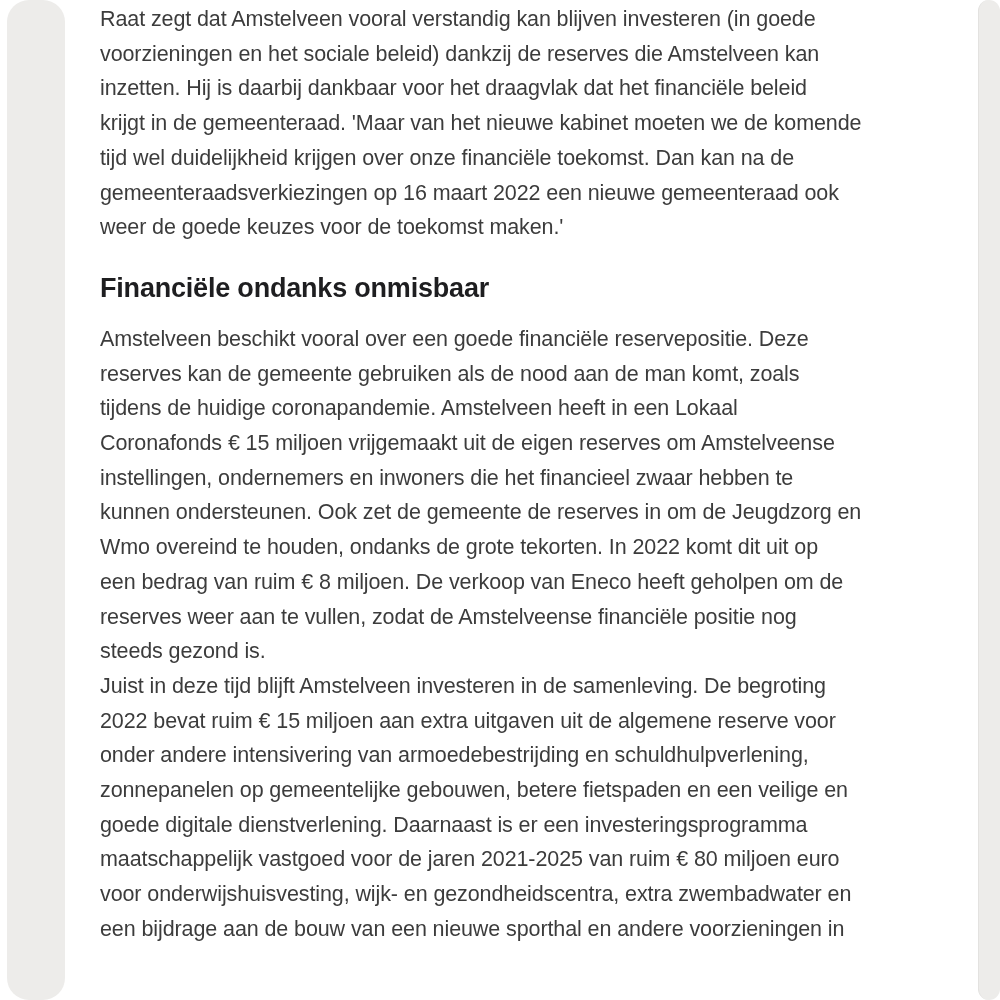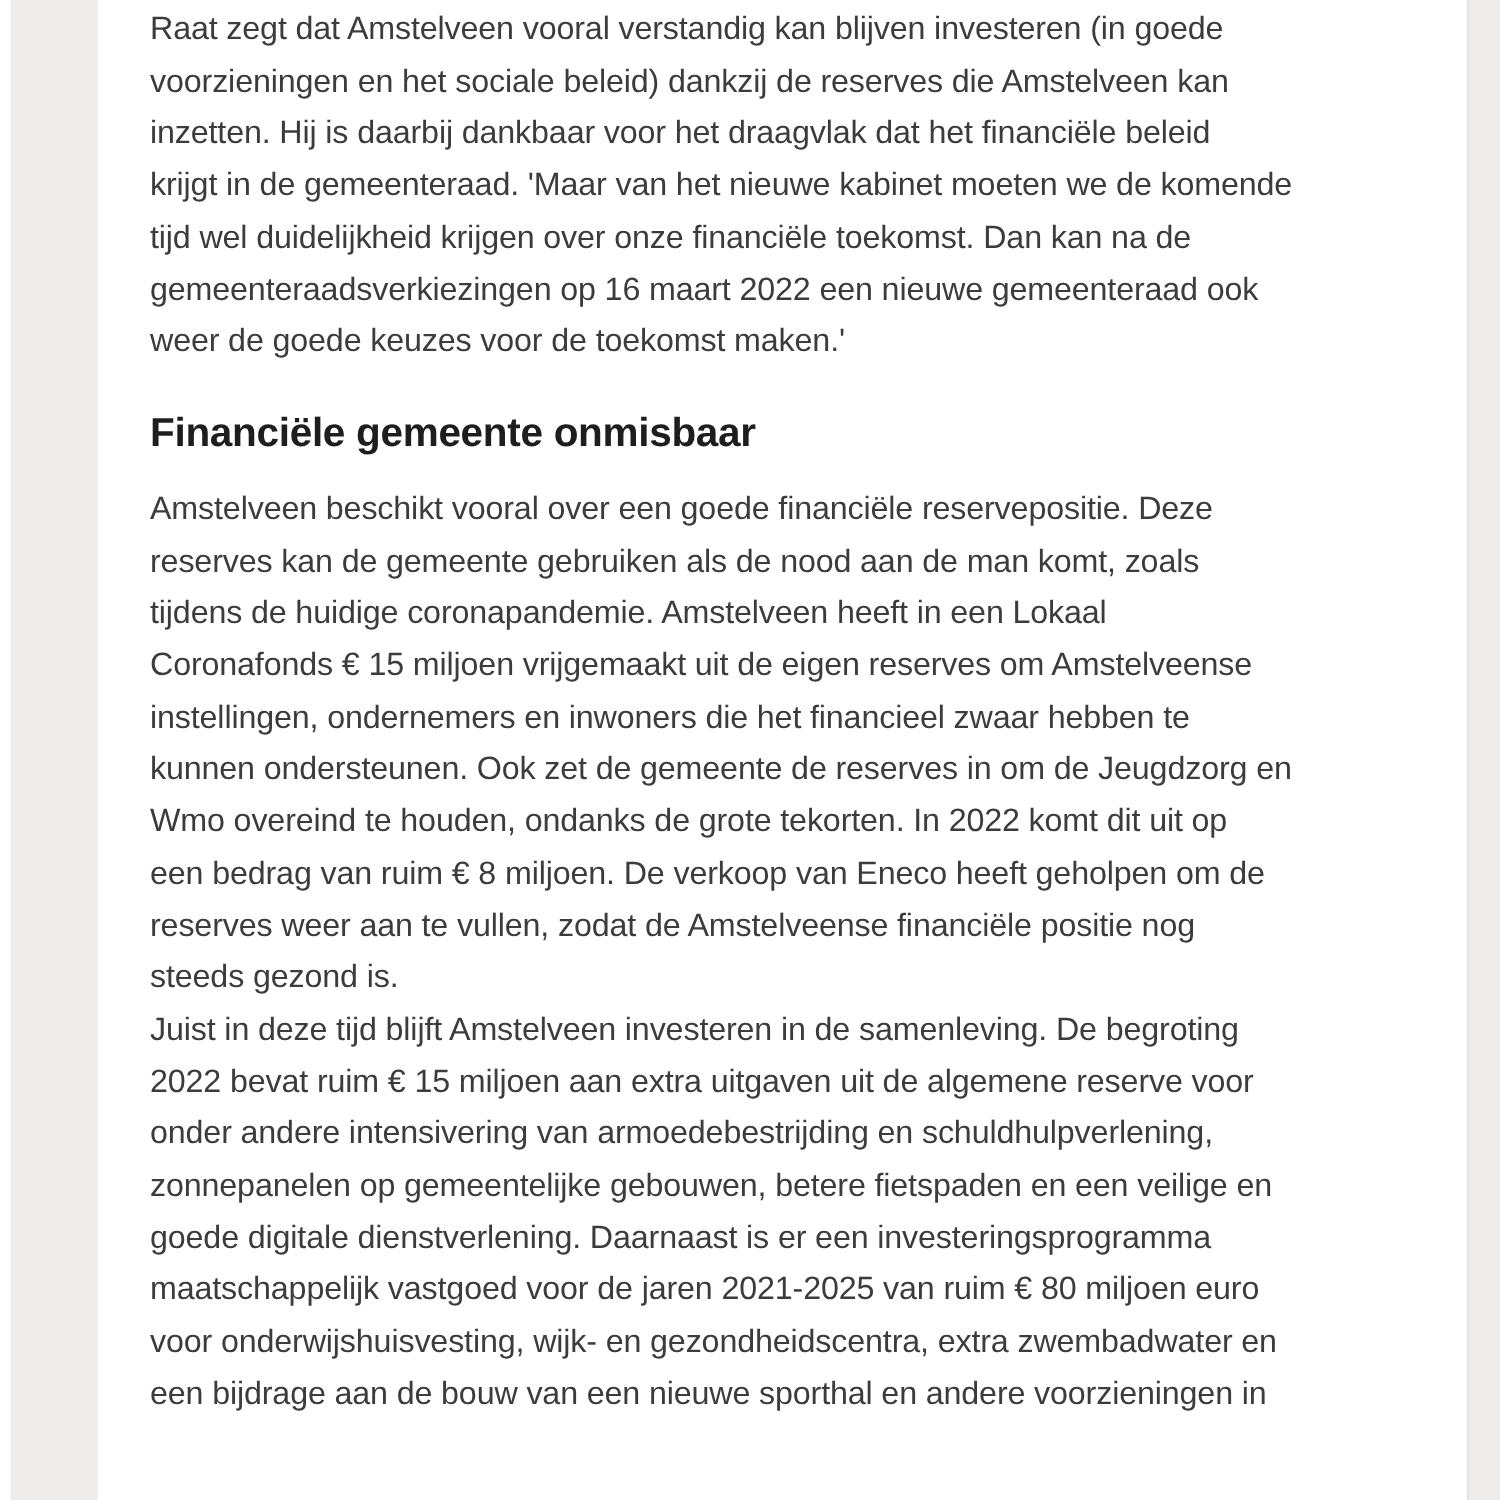--- a/index.html
+++ b/index.html
@@ -1,15 +1,15 @@
 <!DOCTYPE html>
 <html><head>
 <meta charset="utf-8">
 <style>
-  * { margin: 0; padding: 0; box-sizing: border-box; }
+  * { margin: 0; padding: 0; box-sizing: border-box; border-radius: 22px; }
   html, body {
     width: 1000px;
     height: 1000px;
     overflow: hidden;
     background: #ffffff;
     font-family: "Liberation Sans", "DejaVu Sans", sans-serif;
   }
   .gutter {
     position: absolute;
     top: 0;
@@ -53,21 +53,21 @@
 
 <main class="article">
   <p class="para">Raat zegt dat Amstelveen vooral verstandig kan blijven investeren (in goede
 voorzieningen en het sociale beleid) dankzij de reserves die Amstelveen kan
 inzetten. Hij is daarbij dankbaar voor het draagvlak dat het financiële beleid
 krijgt in de gemeenteraad. 'Maar van het nieuwe kabinet moeten we de komende
 tijd wel duidelijkheid krijgen over onze financiële toekomst. Dan kan na de
 gemeenteraadsverkiezingen op 16 maart 2022 een nieuwe gemeenteraad ook
 weer de goede keuzes voor de toekomst maken.'</p>
 
-  <h2 class="section-heading">Financiële gemeente onmisbaar</h2>
+  <h2 class="section-heading">Financiële ondanks onmisbaar</h2>
 
   <p class="para">Amstelveen beschikt vooral over een goede financiële reservepositie. Deze
 reserves kan de gemeente gebruiken als de nood aan de man komt, zoals
 tijdens de huidige coronapandemie. Amstelveen heeft in een Lokaal
 Coronafonds € 15 miljoen vrijgemaakt uit de eigen reserves om Amstelveense
 instellingen, ondernemers en inwoners die het financieel zwaar hebben te
 kunnen ondersteunen. Ook zet de gemeente de reserves in om de Jeugdzorg en
 Wmo overeind te houden, ondanks de grote tekorten. In 2022 komt dit uit op
 een bedrag van ruim € 8 miljoen. De verkoop van Eneco heeft geholpen om de
 reserves weer aan te vullen, zodat de Amstelveense financiële positie nog

